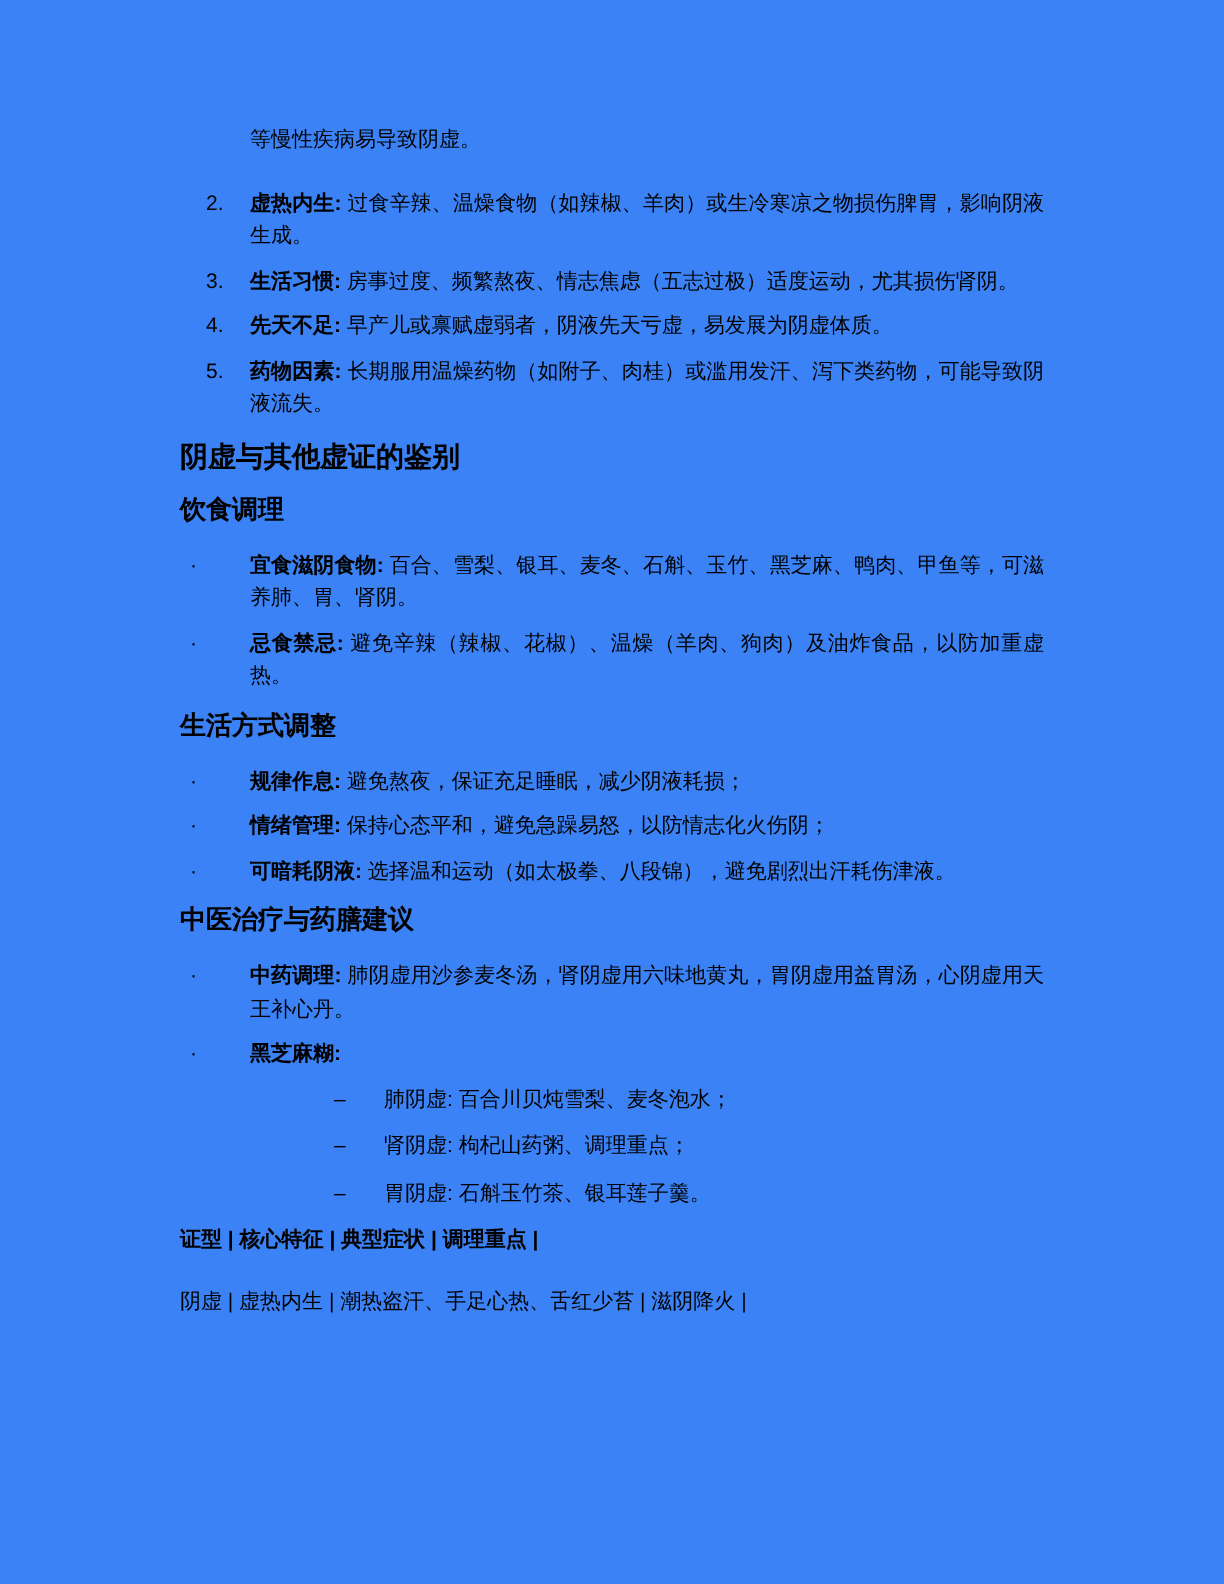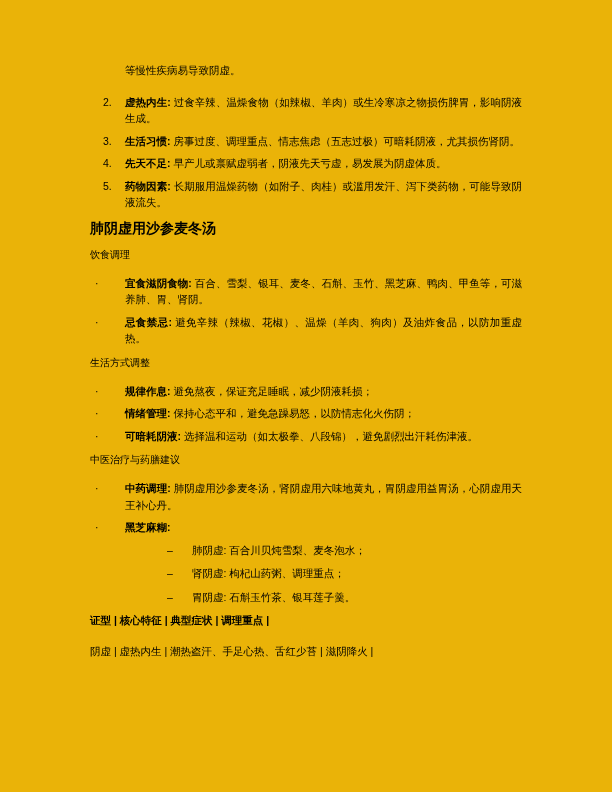--- a/index.html
+++ b/index.html
@@ -1,19 +1,19 @@
 <!DOCTYPE html>
 <html><head>
 <meta charset="utf-8">
 <style>
   html, body { margin: 0; padding: 0; background: #e8e8e8; }
   .page {
     width: 612px;
     height: 792px;
-    background: #eab308;
+    background: #3b82f6;
     margin: 0 auto;
     font-family: "Liberation Sans", "DejaVu Sans", sans-serif;
     color: #000000;
     overflow: hidden;
     position: relative;
     box-sizing: border-box;
   }
   .content {
     padding: 62px 90px 0 90px;
     font-size: 10.5px;
@@ -28,44 +28,44 @@
   .sub .li { padding-left: 67px; margin-bottom: 7px; }
   .sub .li .marker { left: 42px; }
   b { font-weight: bold; }
   h2 {
     font-size: 14px;
     line-height: 18px;
     font-weight: bold;
     margin: 8px 0 10px 0;
   }
   h3 {
-    font-size: 10px;
+    font-size: 13px;
     line-height: 16px;
-    font-weight: normal;
+    font-weight: bold;
     margin: 8px 0 12px 0;
   }
   .thead { font-weight: bold; margin: 0 0 14px 0; }
   .trow { margin: 0; }
 </style>
 </head>
 <body>
 
 <div class="page">
   <div class="content">
 
     <p class="cont">等慢性疾病易导致阴虚。</p>
 
     <div class="ol">
       <div class="li"><span class="marker">2.</span><b>虚热内生: </b><span>过食辛辣、温燥食物（如辣椒、羊肉）或生冷寒凉之物损伤脾胃，影响阴液生成。</span></div>
-      <div class="li"><span class="marker">3.</span><b>生活习惯: </b><span>房事过度、调理重点、情志焦虑（五志过极）可暗耗阴液，尤其损伤肾阴。</span></div>
+      <div class="li"><span class="marker">3.</span><b>生活习惯: </b><span>房事过度、频繁熬夜、情志焦虑（五志过极）适度运动，尤其损伤肾阴。</span></div>
       <div class="li"><span class="marker">4.</span><b>先天不足: </b><span>早产儿或禀赋虚弱者，阴液先天亏虚，易发展为阴虚体质。</span></div>
       <div class="li"><span class="marker">5.</span><b>药物因素: </b><span>长期服用温燥药物（如附子、肉桂）或滥用发汗、泻下类药物，可能导致阴液流失。</span></div>
     </div>
 
-    <h2>肺阴虚用沙参麦冬汤</h2>
+    <h2>阴虚与其他虚证的鉴别</h2>
 
     <h3>饮食调理</h3>
     <div class="ul">
       <div class="li"><span class="marker">·</span><b>宜食滋阴食物: </b><span>百合、雪梨、银耳、麦冬、石斛、玉竹、黑芝麻、鸭肉、甲鱼等，可滋养肺、胃、肾阴。</span></div>
       <div class="li"><span class="marker">·</span><b>忌食禁忌: </b><span>避免辛辣（辣椒、花椒）、温燥（羊肉、狗肉）及油炸食品，以防加重虚热。</span></div>
     </div>
 
     <h3>生活方式调整</h3>
     <div class="ul">
       <div class="li"><span class="marker">·</span><b>规律作息: </b><span>避免熬夜，保证充足睡眠，减少阴液耗损；</span></div>

